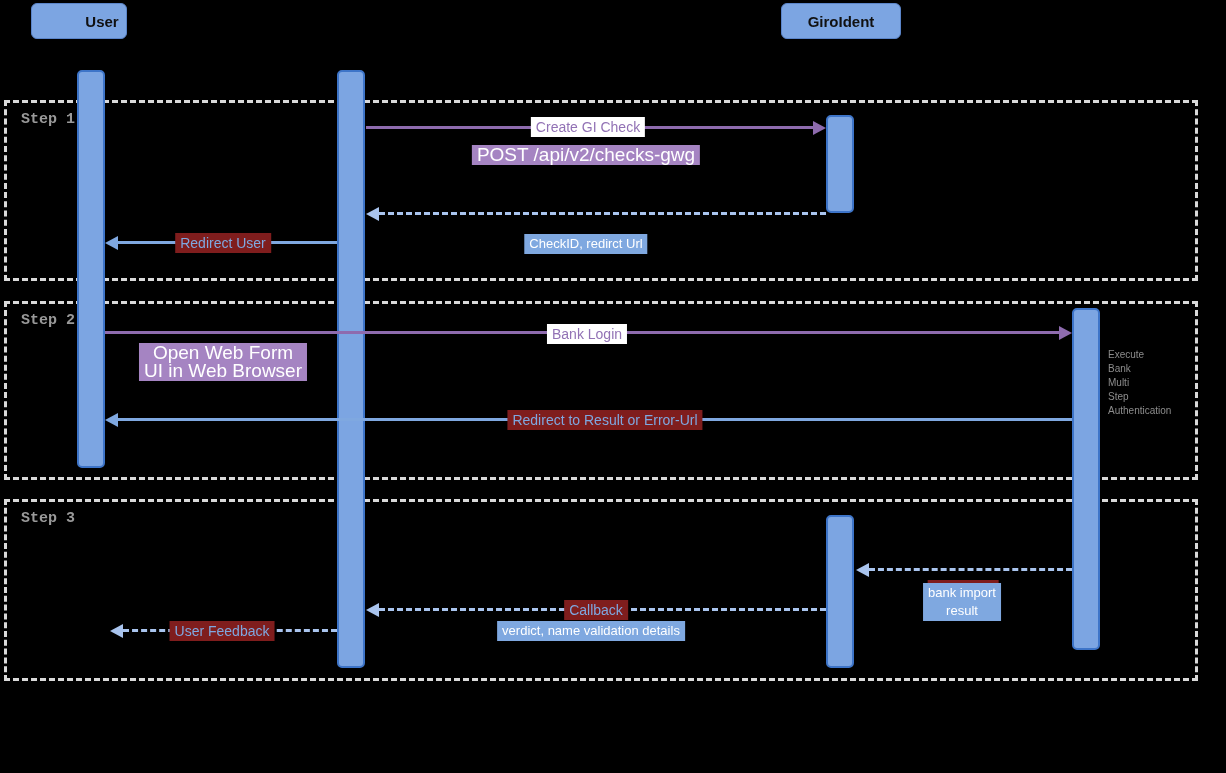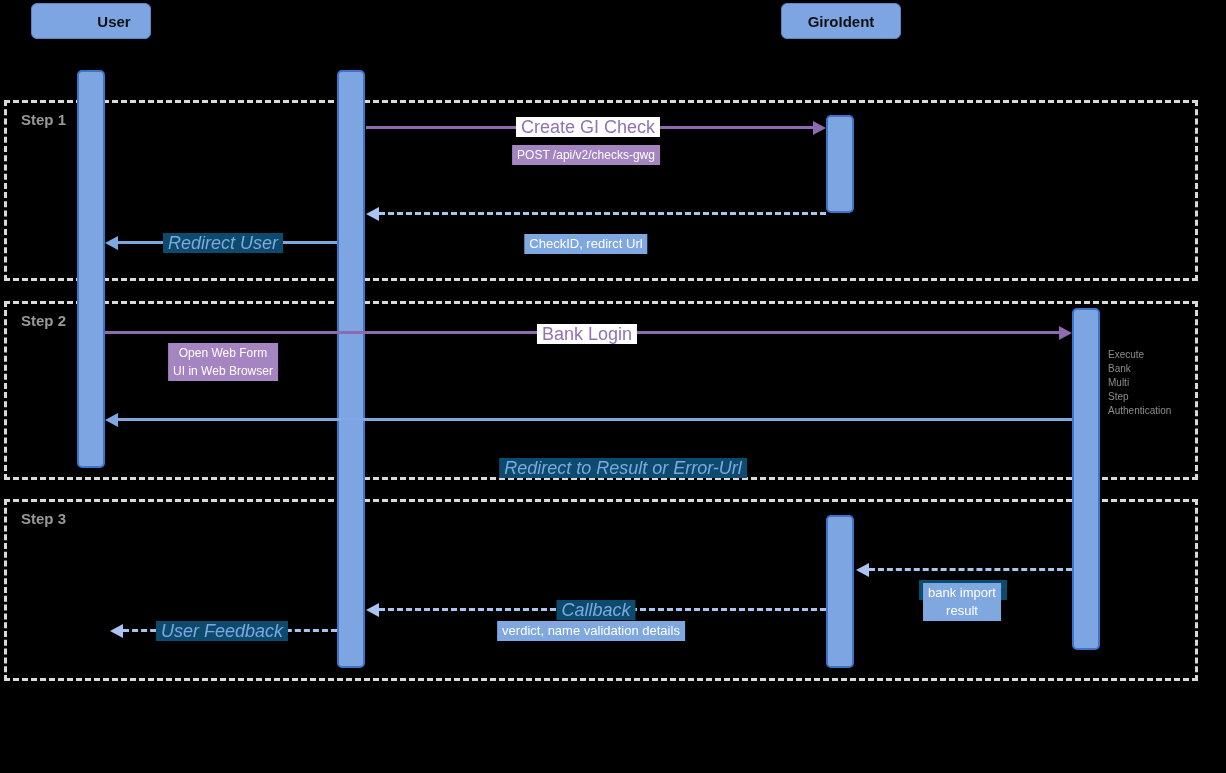--- a/index.html
+++ b/index.html
@@ -18,40 +18,40 @@
   .bar {
     position:absolute; width:28px; background:#7CA5E2;
     border:2px solid #3D74C8; border-radius:5px; box-sizing:border-box; z-index:2;
   }
   
   .frame {
     position:absolute; left:4px; width:1194px; border:3px dashed #D9D9D9;
     box-sizing:border-box; z-index:1;
   }
   .step-label {
-    position:absolute; left:14px; top:8px; color:#999; font-size:15px; font-weight:bold;
+    position:absolute; left:14px; top:8px; color:#999; font-size:15px; font-weight:bold;font-family:Liberation Mono, monospace;
   }
   
   .line { position:absolute; height:0; z-index:3; }
   .line.solid-purple { border-top:3px solid #8E6BAE; }
   .line.solid-blue   { border-top:3px solid #7FA8E0; }
   .line.dash-blue    { border-top:3px dashed #A9C4EE; }
   
   .head { position:absolute; width:0; height:0; border-style:solid; z-index:3; }
   .head.r-purple { border-width:7px 0 7px 13px; border-color:transparent transparent transparent #8E6BAE; }
   .head.l-blue   { border-width:7px 13px 7px 0; border-color:transparent #7FA8E0 transparent transparent; }
   .head.l-lblue  { border-width:7px 13px 7px 0; border-color:transparent #A9C4EE transparent transparent; }
   
   .lbl {
     position:absolute; transform:translateX(-50%); white-space:pre-line;
-    font-size:18px; line-height:18px; padding:1px 5px; z-index:4; text-align:center;
+    font-size:14px; line-height:18px; padding:1px 5px; z-index:4; text-align:center;
   }
   .purple-on-white { background:#FFFFFF; color:#9272B5; }
-  .white-on-purple { background:#A584C2; color:#FFFFFF; font-size:12px; }
-  .blue-on-white   { background:#0c4a6e; color:#7FA8E0;font-style:italic; }
+  .white-on-purple { background:#A584C2; color:#FFFFFF; font-size:19px; }
+  .blue-on-white   { background:#7f1d1d; color:#7FA8E0; }
   .white-on-blue   { background:#7FA8E0; color:#FFFFFF; font-size:13px; }
   .note {
     position:absolute; color:#8C8C8C; font-size:10px; line-height:14px;
     white-space:pre-line; z-index:4; text-align:left;
   }
 </style>
 </head>
 <body>
 
 <div id="canvas">
@@ -65,21 +65,21 @@
   <div class="frame" style="top:499px; height:182px;">
     <div class="step-label">Step 3</div>
   </div>
 
   <div class="bar" style="left:77px; top:70px; height:398px;"></div>
   <div class="bar" style="left:337px; top:70px; height:598px;"></div>
   <div class="bar" style="left:826px; top:115px; height:98px;"></div>
   <div class="bar" style="left:826px; top:515px; height:153px;"></div>
   <div class="bar" style="left:1072px; top:308px; height:342px;"></div>
 
-  <div class="actor" style="left:31px; width:120px;padding-left:46px;">
+  <div class="actor" style="left:31px; width:96px;padding-left:46px;">
     <span>User</span>
   </div>
   <div class="actor" style="left:781px; width:120px;">
     <span>GiroIdent</span>
   </div>
 
   <div class="line solid-purple" style="left:366px; top:126px; width:448px;"></div>
   <div class="head r-purple" style="left:813px; top:121px;"></div>
   <div class="lbl purple-on-white" style="left:588px; top:117px;">Create GI Check</div>
   <div class="lbl white-on-purple" style="left:586px; top:145px;">POST /api/v2/checks-gwg</div>
@@ -99,21 +99,21 @@
 UI in Web Browser</div>
 
   <div class="note" style="left:1108px; top:348px;">Execute
 Bank
 Multi
 Step
 Authentication</div>
 
   <div class="line solid-blue" style="left:118px; top:418px; width:954px;"></div>
   <div class="head l-blue" style="left:105px; top:413px;"></div>
-  <div class="lbl blue-on-white" style="left:623px; top:410px;margin-top:48px;">Redirect to Result or Error-Url</div>
+  <div class="lbl blue-on-white" style="left:605px; top:410px;">Redirect to Result or Error-Url</div>
 
   <div class="line dash-blue" style="left:869px; top:568px; width:203px;"></div>
   <div class="head l-lblue" style="left:856px; top:563px;"></div>
   <div class="lbl blue-on-white" style="left:963px; top:560px;margin-top:20px;">Calllback:</div>
   <div class="lbl white-on-blue" style="left:962px; top:583px;">bank import
 result</div>
 
   <div class="line dash-blue" style="left:379px; top:608px; width:447px;"></div>
   <div class="head l-lblue" style="left:366px; top:603px;"></div>
   <div class="lbl blue-on-white" style="left:596px; top:600px;">Callback</div>

